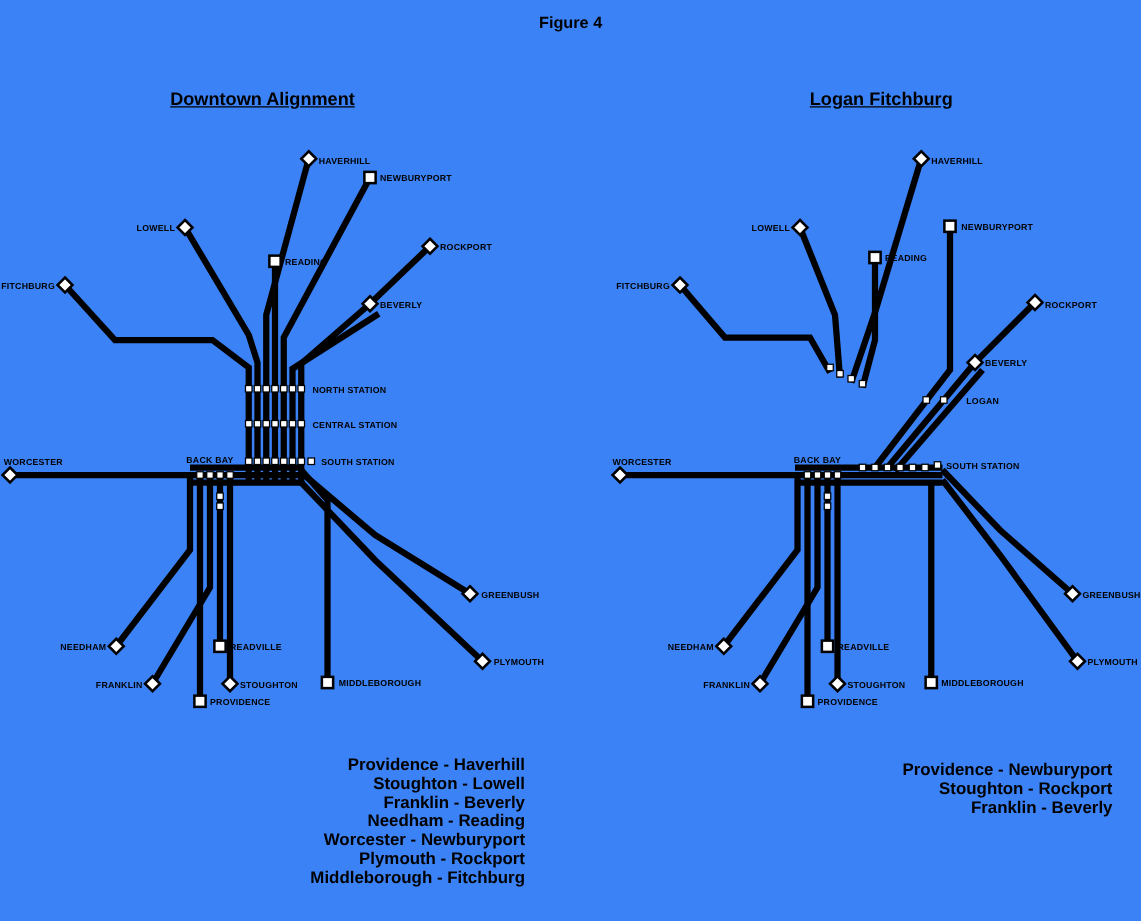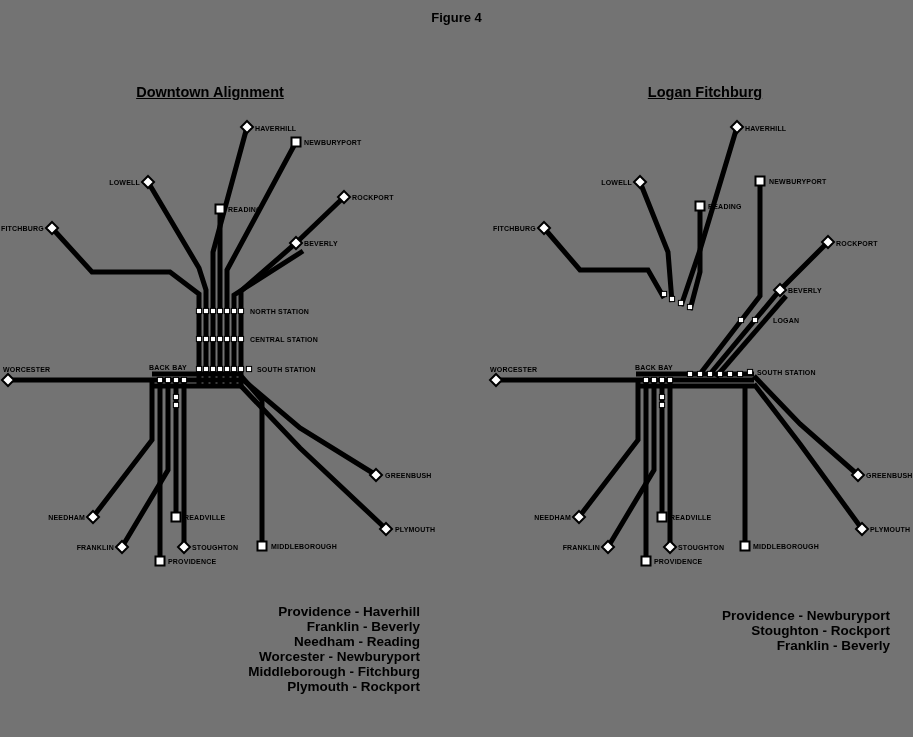--- a/index.html
+++ b/index.html
@@ -1,22 +1,22 @@
 <!DOCTYPE html>
 <html><head>
 <meta charset="utf-8">
 <style>
   html,body{margin:0;padding:0;background:#ffffff;}
-  .page{position:relative;width:913px;height:737px;background:#737373;color:#000;
+  .page{position:relative;width:913px;height:737px;background:#3b82f6;color:#000;
         font-family:"Liberation Sans",sans-serif;overflow:hidden;}
   .fig-cap{position:absolute;left:0;width:913px;text-align:center;font-weight:bold;font-size:13px;}
   .cap1{top:10px;}
   .cap2{top:29px;}
   .align-title{position:absolute;top:72px;text-align:center;font-weight:bold;font-size:14.5px;
-               text-decoration:underline;margin-top:12px;}
+               text-decoration:underline;}
   svg.map{position:absolute;left:0;top:0;}
   .rail{fill:none;stroke:#000;stroke-width:5;stroke-linejoin:miter;stroke-linecap:butt;}
   #dia,#sqr{fill:#fff;stroke:#000;stroke-width:2;}
   #dot{fill:#fff;stroke:#000;stroke-width:1;}
   .lbl{font-family:"Liberation Sans",sans-serif;font-weight:bold;font-size:7px;fill:#000;letter-spacing:.2px;}
   .lbl.end{text-anchor:end;}
   .routes{position:absolute;text-align:right;font-weight:bold;font-size:13.5px;line-height:15px;}
 </style>
 </head>
 <body>
@@ -217,25 +217,26 @@
       <text class="lbl end" x="600" y="550">FRANKLIN</text>
       <text class="lbl" x="678" y="550">STOUGHTON</text>
       <text class="lbl" x="654" y="564">PROVIDENCE</text>
       <text class="lbl" x="753" y="549">MIDDLEBOROUGH</text>
       <text class="lbl" x="866" y="478">GREENBUSH</text>
     </g>
   </svg>
 
   <div class="routes" style="left:40px;top:604px;width:380px;">
     <div>Providence - Haverhill</div>
+    <div>Stoughton - Lowell</div>
     <div>Franklin - Beverly</div>
     <div>Needham - Reading</div>
     <div>Worcester - Newburyport</div>
+    <div>Plymouth - Rockport</div>
     <div>Middleborough - Fitchburg</div>
-    <div>Plymouth - Rockport</div>
   </div>
   <div class="routes" style="left:520px;top:608px;width:370px;">
     <div>Providence - Newburyport</div>
     <div>Stoughton - Rockport</div>
     <div>Franklin - Beverly</div>
   </div>
 
 </div>
 
 </body></html>

